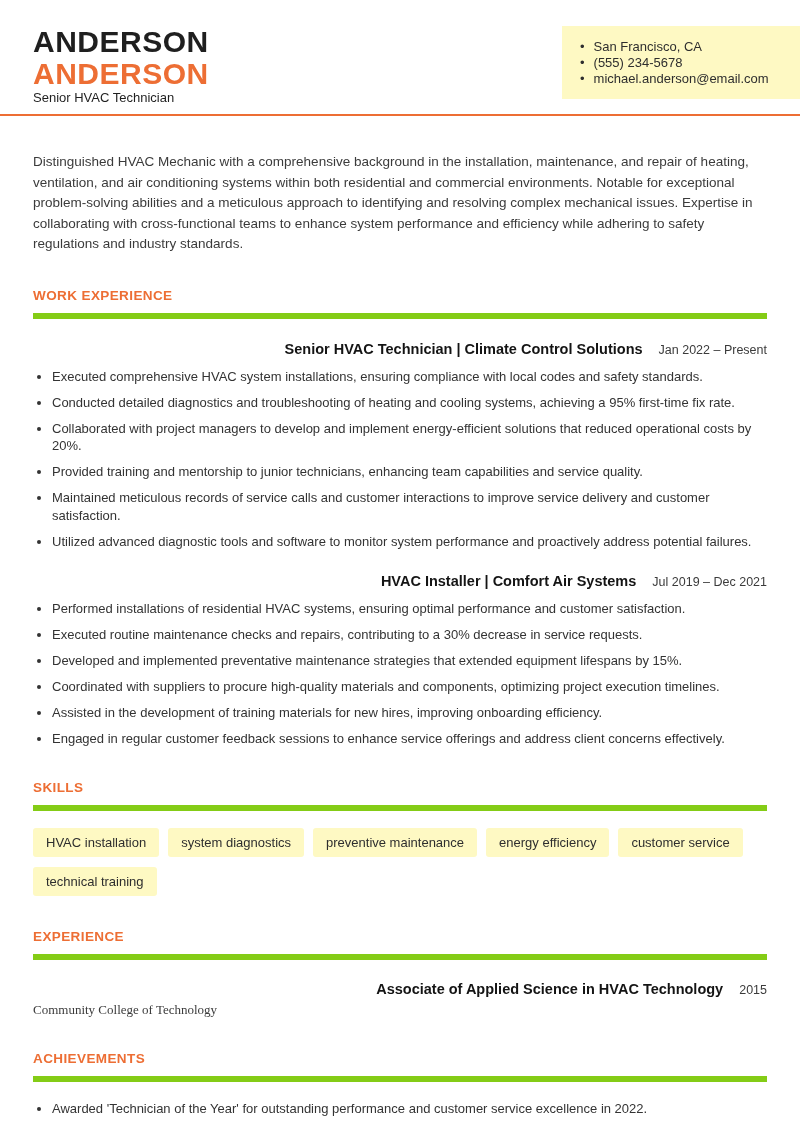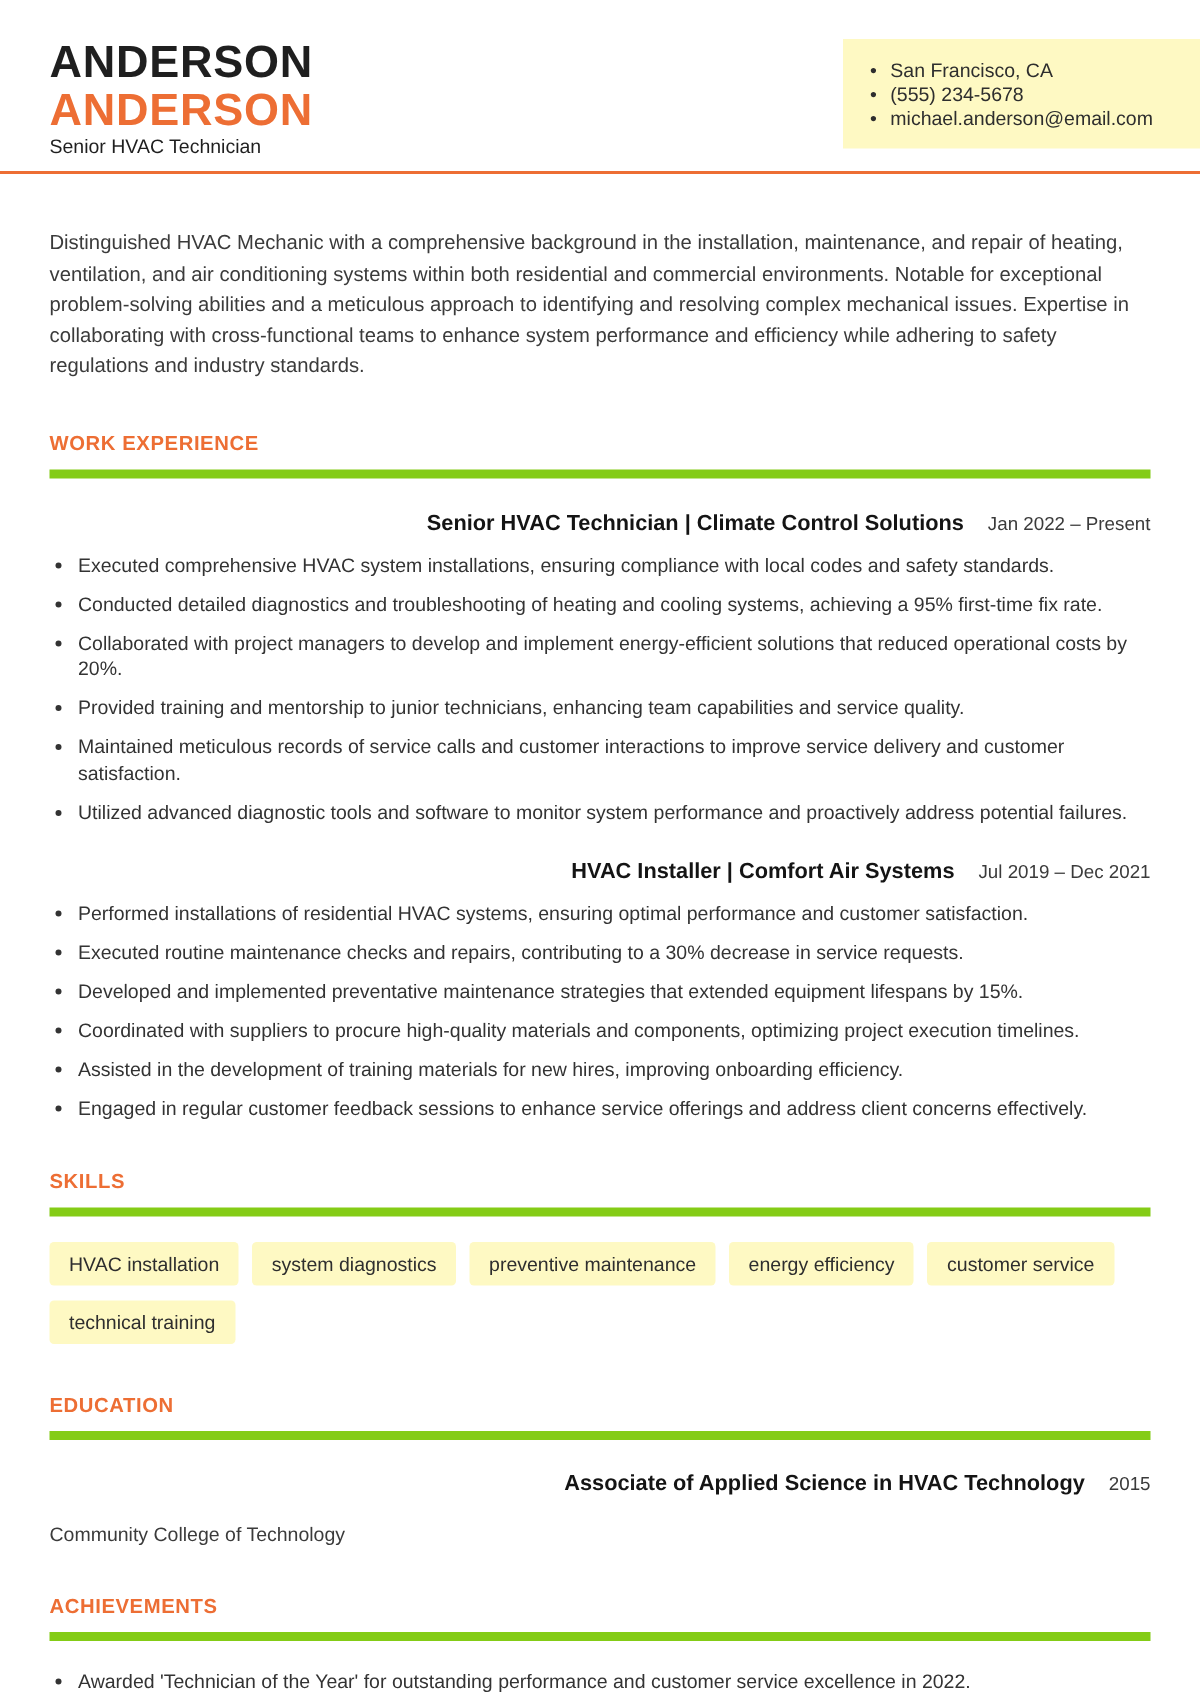--- a/index.html
+++ b/index.html
@@ -122,23 +122,24 @@
   .tag {
     background: #fef9c3;
     color: #2e2e2e;
     font-size: 13px;
     padding: 7px 13px;
     border-radius: 3px;
   }
 
   .edu-block { margin-top: 21px; }
   .edu-school {
-    margin-top: 18px;
-    font-size: 13px;
-    color: #3b3b3b;
+    margin-top: 5px;
+    font-size: 13px;
+    color: #3b3b3b;
+    font-family: Liberation Serif, serif;
   }
 </style>
 </head>
 <body>
 
 <div class="page">
 
   <header class="header">
     <div>
       <h1 class="first-name">ANDERSON</h1>
@@ -198,21 +199,21 @@
         <span class="tag">HVAC installation</span>
         <span class="tag">system diagnostics</span>
         <span class="tag">preventive maintenance</span>
         <span class="tag">energy efficiency</span>
         <span class="tag">customer service</span>
         <span class="tag">technical training</span>
       </div>
     </section>
 
     <section class="section">
-      <h2 class="section-heading">EDUCATION</h2>
+      <h2 class="section-heading">EXPERIENCE</h2>
       <div class="edu-block">
         <div class="edu-header">
           <h3 class="edu-degree">Associate of Applied Science in HVAC Technology</h3>
           <span class="edu-year">2015</span>
         </div>
         <div class="edu-school">Community College of Technology</div>
       </div>
     </section>
 
     <section class="section">

